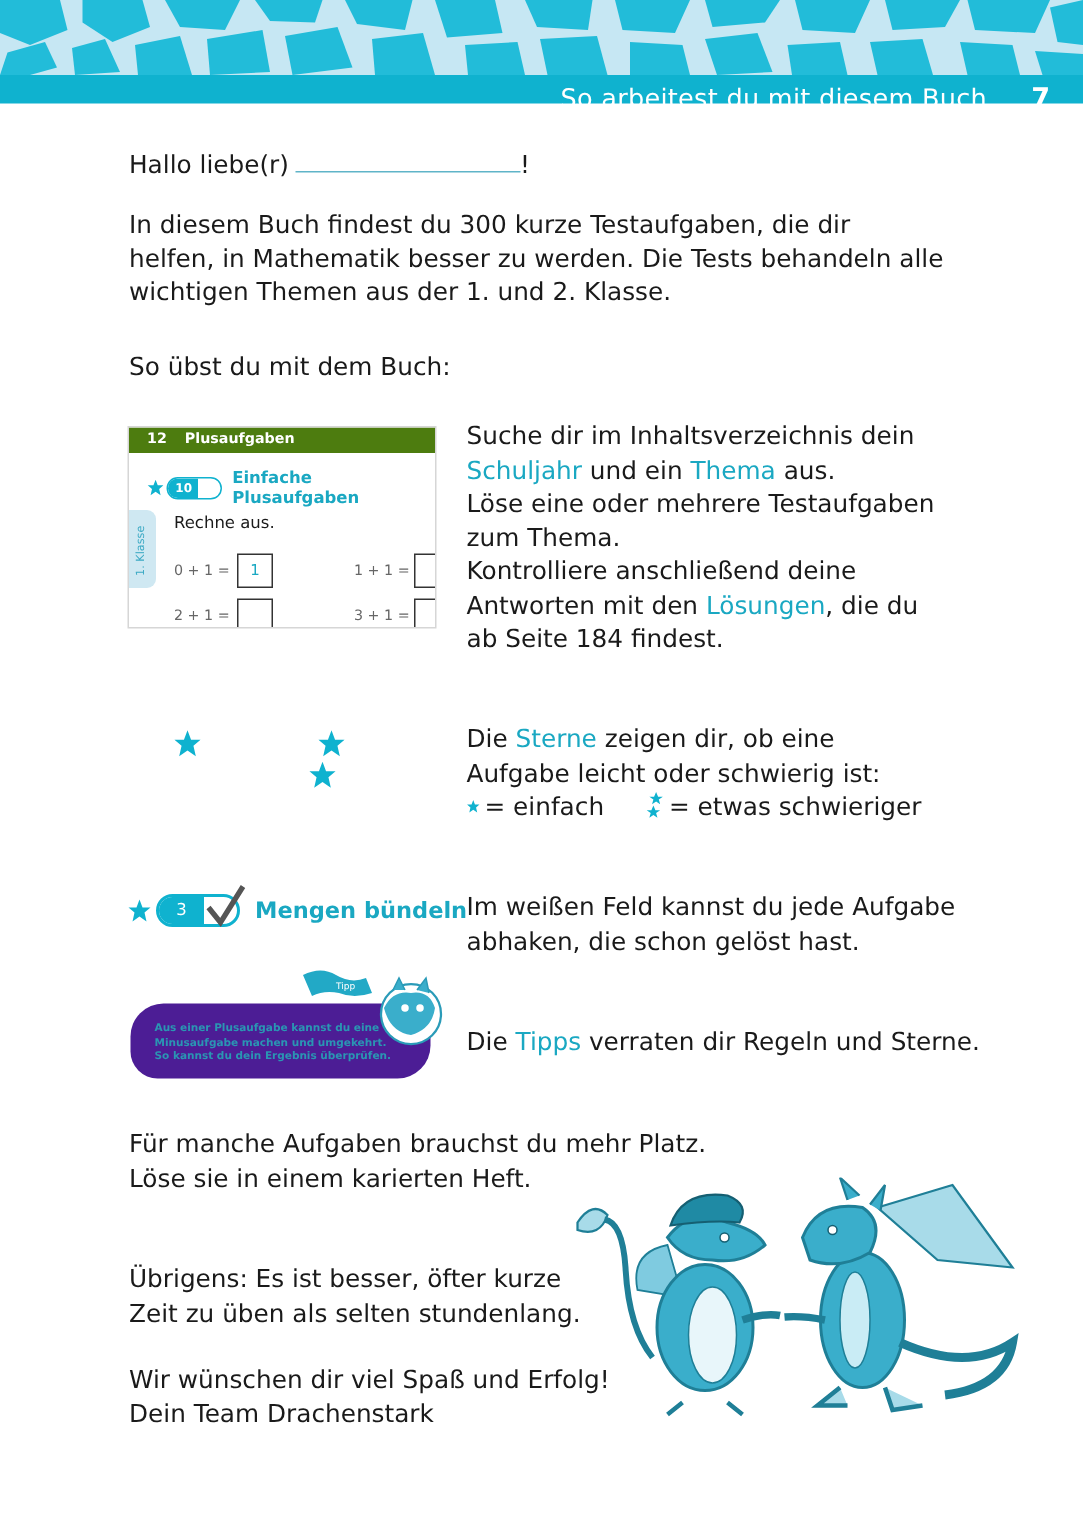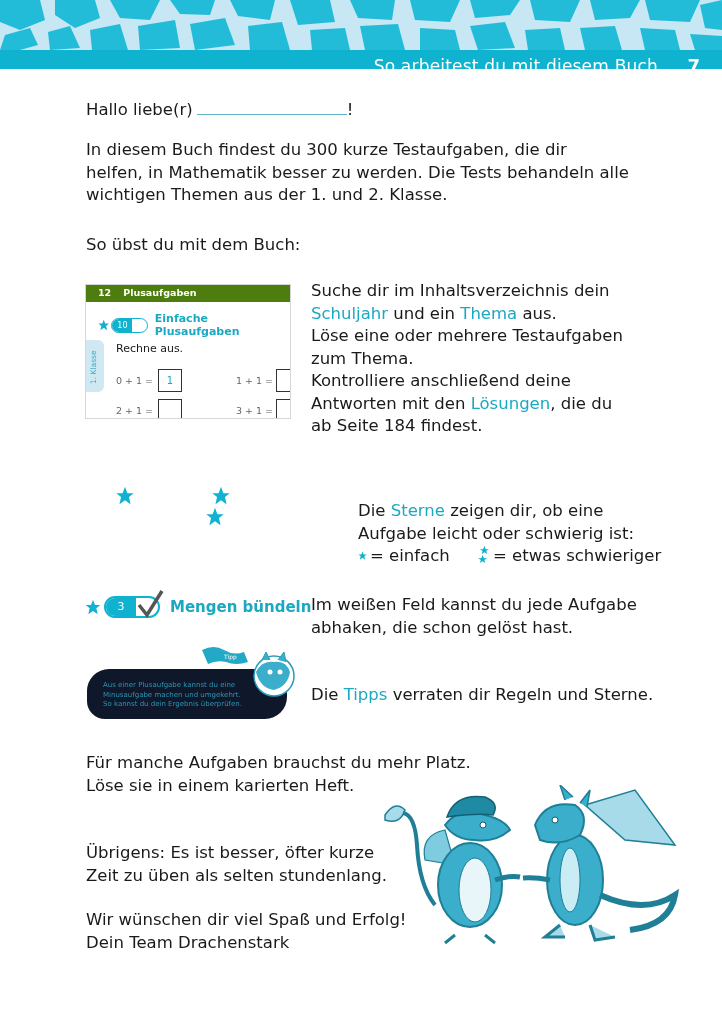--- a/index.html
+++ b/index.html
@@ -15,37 +15,37 @@
   .text { position: absolute; left: 86px; font-size: 16.5px; line-height: 22.5px; }
   .accent { color: #1aa8c2; }
   .blank-line { display: inline-block; width: 150px; border-bottom: 1.5px solid #5fb4c8; height: 14px; vertical-align: baseline; margin-left: 4px; }
 
   
   .card { position: absolute; left: 85px; top: 284px; width: 206px; height: 135px; border: 1px solid #d6d6d6; background: #fff; overflow: hidden; }
   .card-head { height: 17px; background: #4d7c0f; color: #fff; font-size: 9.5px; font-weight: bold; padding: 2px 0 0 12px; }
   .card-head span { margin-right: 12px; }
   .card-row { position: absolute; left: 12px; top: 27px; display: flex; align-items: center; }
   .pill { display: inline-flex; align-items: center; width: 38px; height: 15px; border: 1.5px solid #0fb2cf; border-radius: 8px; margin-left: 2px; overflow: hidden; }
-  .pill-num { background: #0fb2cf; color: #fff; font-size: 8px; font-weight: normal; width: 20px; height: 100%; text-align: center; line-height: 13px; }
+  .pill-num { background: #0fb2cf; color: #fff; font-size: 8px; font-weight: bold; width: 20px; height: 100%; text-align: center; line-height: 13px; }
   .card-task-title { color: #1aa8c2; font-weight: bold; font-size: 11px; margin-left: 7px; }
   .card-tab { position: absolute; left: 0; top: 55px; width: 18px; height: 52px; background: #cfe8f2; border-radius: 0 6px 6px 0; }
   .card-tab span { position: absolute; left: 3px; top: 44px; transform: rotate(-90deg); transform-origin: left top; font-size: 7.5px; color: #3ba9c4; white-space: nowrap; }
   .card-instr { position: absolute; left: 30px; top: 57px; font-size: 11px; }
   .eq { position: absolute; font-size: 9.5px; color: #666; }
   .ans { position: absolute; width: 24px; height: 23px; border: 1.3px solid #333; font-size: 10px; color: #1aa8c2; text-align: center; line-height: 21px; }
 
   .star { position: absolute; }
 
   
   .done-row { position: absolute; left: 85px; top: 596px; display: flex; align-items: center; }
   .done-pill { display: inline-flex; align-items: center; width: 56px; height: 22px; border: 2px solid #0fb2cf; border-radius: 11px; margin-left: 3px; position: relative; }
   .done-num { background: #0fb2cf; color: #fff; font-size: 11px; width: 30px; height: 100%; text-align: center; line-height: 18px; border-radius: 9px 0 0 9px; }
   .done-title { color: #1aa8c2; font-weight: bold; font-size: 15px; margin-left: 10px; }
 
-  .tip-box { position: absolute; left: 87px; top: 669px; width: 200px; height: 50px; background: #0f172a; border-radius: 22px 14px 22px 18px; }
+  .tip-box { position: absolute; left: 87px; top: 669px; width: 200px; height: 50px; background: #4c1d95; border-radius: 22px 14px 22px 18px; font-weight: bold; }
   .tip-text { position: absolute; left: 16px; top: 12px; font-size: 7px; line-height: 9.5px; color: #2a96b3; }
   .tip-dragon { position: absolute; left: 200px; top: 642px; }
 
   .dragons { position: absolute; left: 375px; top: 785px; }
 </style>
 </head>
 <body>
 
 <div class="pattern">
   <svg width="722" height="50" viewBox="0 0 722 50">
@@ -138,21 +138,21 @@
 <svg class="star" style="left:115px;top:486px;" width="20" height="19" viewBox="0 0 24 24">
     <polygon fill="#0fb2cf" points="12,1 15,9 23,9 17,14 19,23 12,18 5,23 7,14 1,9 9,9"></polygon>
   </svg>
 <svg class="star" style="left:211px;top:486px;" width="20" height="19" viewBox="0 0 24 24">
     <polygon fill="#0fb2cf" points="12,1 15,9 23,9 17,14 19,23 12,18 5,23 7,14 1,9 9,9"></polygon>
   </svg>
 <svg class="star" style="left:205px;top:507px;" width="20" height="19" viewBox="0 0 24 24">
     <polygon fill="#0fb2cf" points="12,1 15,9 23,9 17,14 19,23 12,18 5,23 7,14 1,9 9,9"></polygon>
   </svg>
 
-<div class="text" style="left:311px;top:500px;margin-left:47px;">
+<div class="text" style="left:311px;top:482px;">
   <div><span>Die </span><span class="accent">Sterne</span><span> zeigen dir, ob eine</span></div>
   <div>Aufgabe leicht oder schwierig ist:</div>
   <div style="position:relative;">
     <svg style="position:absolute;left:0;top:6px;" width="9" height="9" viewBox="0 0 24 24">
         <polygon fill="#0fb2cf" points="12,1 15,9 23,9 17,14 19,23 12,18 5,23 7,14 1,9 9,9"></polygon>
       </svg>
     <span style="margin-left:12px;">= einfach</span>
     <svg style="position:absolute;left:120px;top:1px;" width="11" height="18" viewBox="0 0 12 20">
         <polygon fill="#0fb2cf" points="7,0 8.5,3.5 12,3.5 9,5.5 10,9 7,7 4,9 5,5.5 2,3.5 5.5,3.5"></polygon>
         <polygon fill="#0fb2cf" points="5,10 6.5,13.5 10,13.5 7,15.5 8,19 5,17 2,19 3,15.5 0,13.5 3.5,13.5"></polygon>

